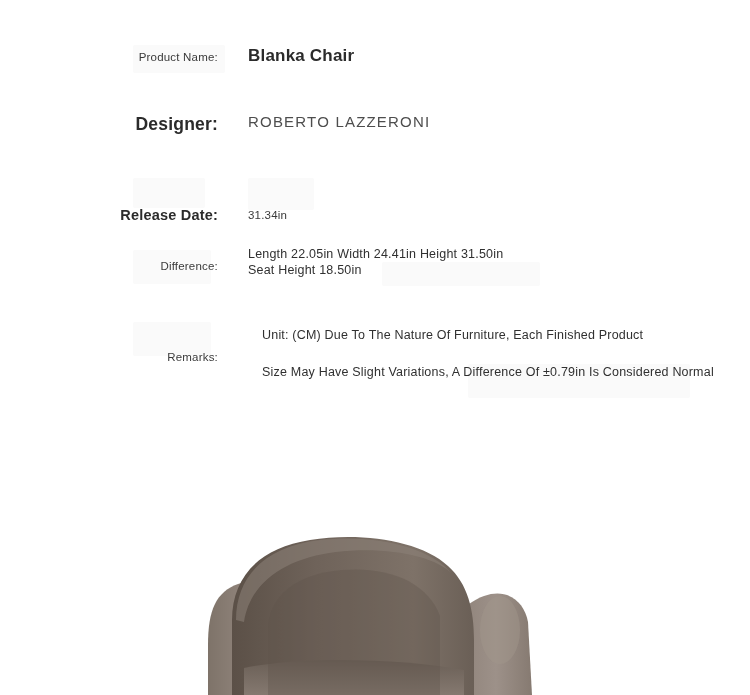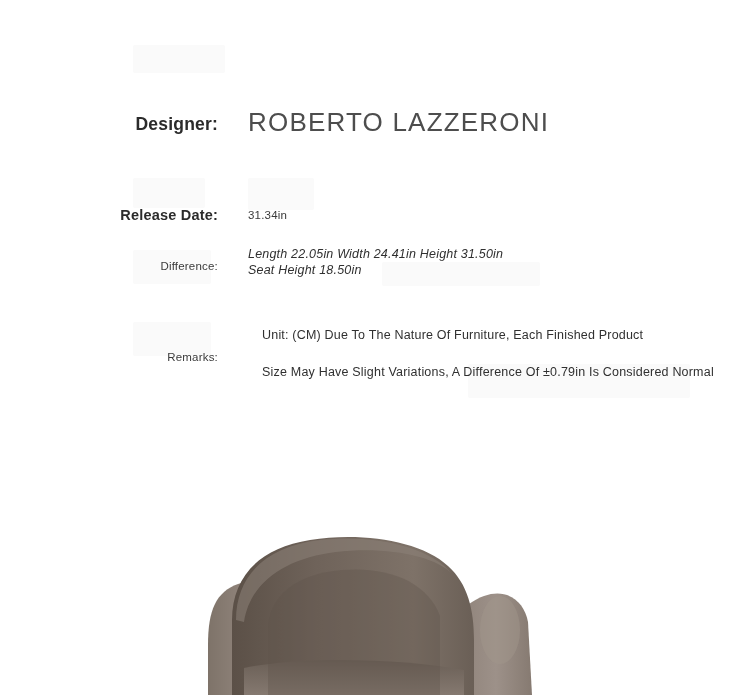--- a/index.html
+++ b/index.html
@@ -68,21 +68,21 @@
   #row-designer .spec-label {
     width: 218px;
     font-size: 17.5px;
     line-height: 22px;
     font-weight: 600;
     color: #2b2b2b;
     padding-top: 3px;
   }
   #row-designer .spec-value {
     margin-left: 30px;
-    font-size: 26px;
+    font-size: 15px;
     line-height: 24px;
     letter-spacing: 1.2px;
     color: #4d4d4d;
     font-weight: 400;
   }
 
   
   #row-release {
     top: 203px;
     left: 0;
@@ -117,21 +117,20 @@
     padding-top: 12px;
   }
   #row-dimensions .spec-value {
     margin-left: 30px;
     font-size: 12.5px;
     line-height: 16px;
     color: #303030;
   }
   #row-dimensions .spec-value .line {
     display: block;
-    font-style: italic;
   }
 
   
   #row-remarks {
     top: 327px;
     left: 0;
     width: 720px;
     align-items: center;
   }
   #row-remarks .spec-label {
@@ -189,20 +188,24 @@
 <div class="sheet">
 
   <div class="ghost" id="ghost-a"></div>
   <div class="ghost" id="ghost-b"></div>
   <div class="ghost" id="ghost-c"></div>
   <div class="ghost" id="ghost-d"></div>
   <div class="ghost" id="ghost-e"></div>
   <div class="ghost" id="ghost-f"></div>
   <div class="ghost" id="ghost-g"></div>
 
+  <div class="spec-row" id="row-product">
+    <div class="spec-label">Product Name:</div>
+    <div class="spec-value">Blanka Chair</div>
+  </div>
 
   <div class="spec-row" id="row-designer">
     <div class="spec-label">Designer:</div>
     <div class="spec-value">ROBERTO LAZZERONI</div>
   </div>
 
   <div class="spec-row" id="row-release">
     <div class="spec-label">Release Date:</div>
     <div class="spec-value">31.34in</div>
   </div>

